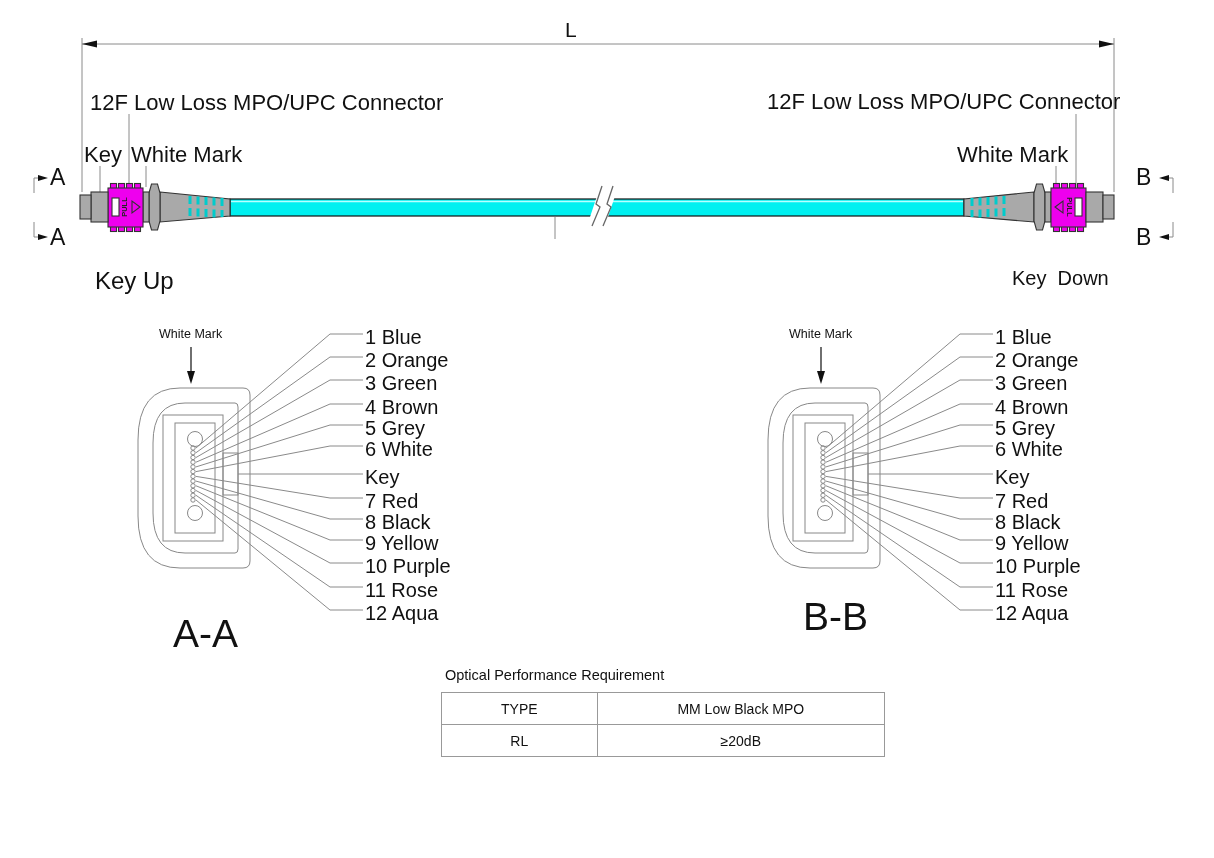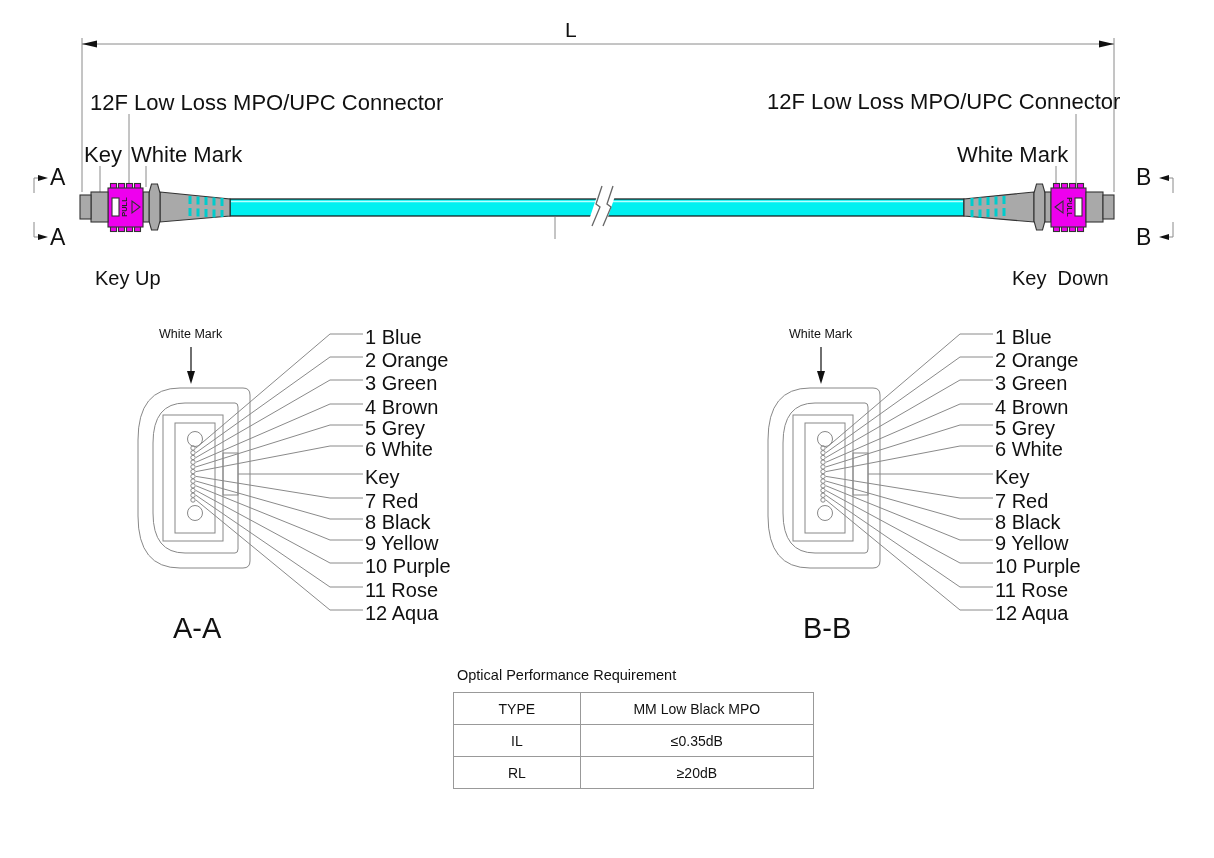--- a/index.html
+++ b/index.html
@@ -6,24 +6,24 @@
   #stage{position:relative;width:1214px;height:858px;background:#fff;overflow:hidden;
          font-family:"Liberation Sans",sans-serif;color:#111;}
   .abs{position:absolute;}
   .lbl{position:absolute;white-space:pre;color:#111;}
   .lbl-big{font-size:22px;}
   .lbl-sec{font-size:23px;}
   .face-block{position:absolute;width:300px;height:335px;}
   .face-svg{position:absolute;left:0;top:0;}
   .fiber-lbl{position:absolute;left:230px;font-size:20px;white-space:pre;color:#111;}
   .face-wm{position:absolute;font-size:12.5px;color:#111;}
-  .face-cap{position:absolute;font-size:29px;color:#111;}
-  .opt-table{position:absolute;left:441px;top:667px;width:370px;margin-left:12px;}
+  .face-cap{position:absolute;font-size:39px;color:#111;}
+  .opt-table{position:absolute;left:441px;top:667px;width:370px;}
   .opt-title{font-size:14.5px;margin:0 0 9px 4px;color:#111;}
-  .tbl{border-collapse:collapse;width:361px;}
+  .tbl{border-collapse:collapse;width:444px;}
   .tbl td{border:1px solid #999;height:29px;text-align:center;font-size:14px;color:#111;}
   .tbl td.c1{width:128px;}
   .tbl td.c2{width:239px;}
   svg{display:block;}
 </style>
 </head>
 <body>
 
 <div id="stage">
 
@@ -128,21 +128,21 @@
   <div class="lbl lbl-big" style="left:565px;top:18px;font-size:21px;">L</div>
   <div class="lbl lbl-big" style="left:90px;top:90px;">12F Low Loss MPO/UPC Connector</div>
   <div class="lbl lbl-big" style="left:767px;top:89px;">12F Low Loss MPO/UPC Connector</div>
   <div class="lbl lbl-big" style="left:84px;top:142px;">Key</div>
   <div class="lbl lbl-big" style="left:131px;top:142px;">White Mark</div>
   <div class="lbl lbl-big" style="left:957px;top:142px;">White Mark</div>
   <div class="lbl lbl-sec" style="left:50px;top:164px;">A</div>
   <div class="lbl lbl-sec" style="left:50px;top:224px;">A</div>
   <div class="lbl lbl-sec" style="left:1136px;top:164px;">B</div>
   <div class="lbl lbl-sec" style="left:1136px;top:224px;">B</div>
-  <div class="lbl lbl-big" style="left:95px;top:267px;font-size:20px;">Key Up</div>
+  <div class="lbl lbl-big" style="left:95px;top:267px;font-size:24px;">Key Up</div>
   <div class="lbl lbl-big" style="left:1012px;top:267px;font-size:20px;">Key  Down</div>
 
   <div class="face-block" style="left:135px;top:325px;">
     <svg class="face-svg" width="300" height="330" viewBox="0 0 300 330">
       <line x1="56" y1="22" x2="56" y2="48" stroke="#222" stroke-width="1.3"></line>
       <polygon points="52,46 60,46 56,59" fill="#111"></polygon>
       <g fill="none" stroke="#888" stroke-width="1">
         <path d="M 108 63 L 45 63 Q 3 63 3 115 L 3 191 Q 3 243 45 243 L 108 243 Q 115 243 115 236 L 115 70 Q 115 63 108 63 Z"></path>
         <path d="M 100 78 L 50 78 Q 18 78 18 118 L 18 188 Q 18 228 50 228 L 100 228 Q 103 228 103 224 L 103 82 Q 103 78 100 78 Z"></path>
         <rect x="28" y="90" width="60" height="126"></rect>
@@ -244,36 +244,32 @@
     <span class="fiber-lbl" style="top:71px;">4 Brown</span>
     <span class="fiber-lbl" style="top:92px;">5 Grey</span>
     <span class="fiber-lbl" style="top:113px;">6 White</span>
     <span class="fiber-lbl" style="top:141px;">Key</span>
     <span class="fiber-lbl" style="top:165px;">7 Red</span>
     <span class="fiber-lbl" style="top:186px;">8 Black</span>
     <span class="fiber-lbl" style="top:207px;">9 Yellow</span>
     <span class="fiber-lbl" style="top:230px;">10 Purple</span>
     <span class="fiber-lbl" style="top:254px;">11 Rose</span>
     <span class="fiber-lbl" style="top:277px;">12 Aqua</span>
-    <span class="face-cap" style="left:38px;top:287px;">B-B</span>
+    <span class="face-cap" style="left:38px;top:270px;">B-B</span>
   </div>
 
   <div class="opt-table">
     <p class="opt-title">Optical Performance Requirement</p>
     <table class="tbl">
       <tbody>
         <tr>
           <td class="c1">TYPE</td>
           <td class="c2">MM Low Black MPO</td>
         </tr>
         <tr>
-          <td class="c1">IL</td>
-          <td class="c2">≤0.35dB</td>
-        </tr>
-        <tr>
           <td class="c1">RL</td>
           <td class="c2">≥20dB</td>
         </tr>
       </tbody>
     </table>
   </div>
 
 </div>
 
 </body></html>

